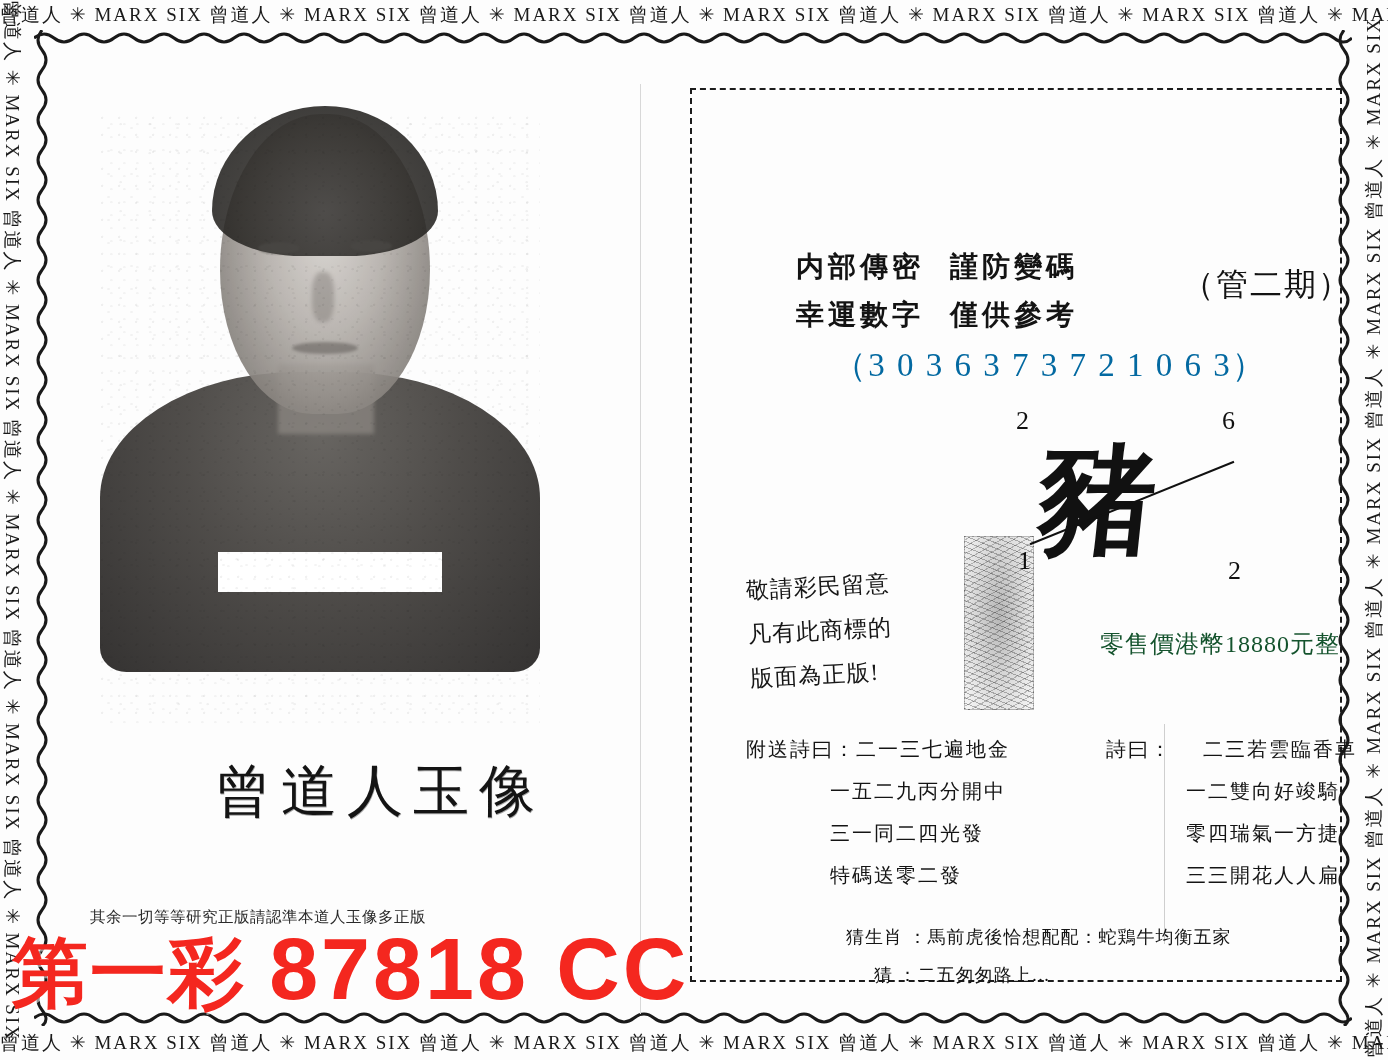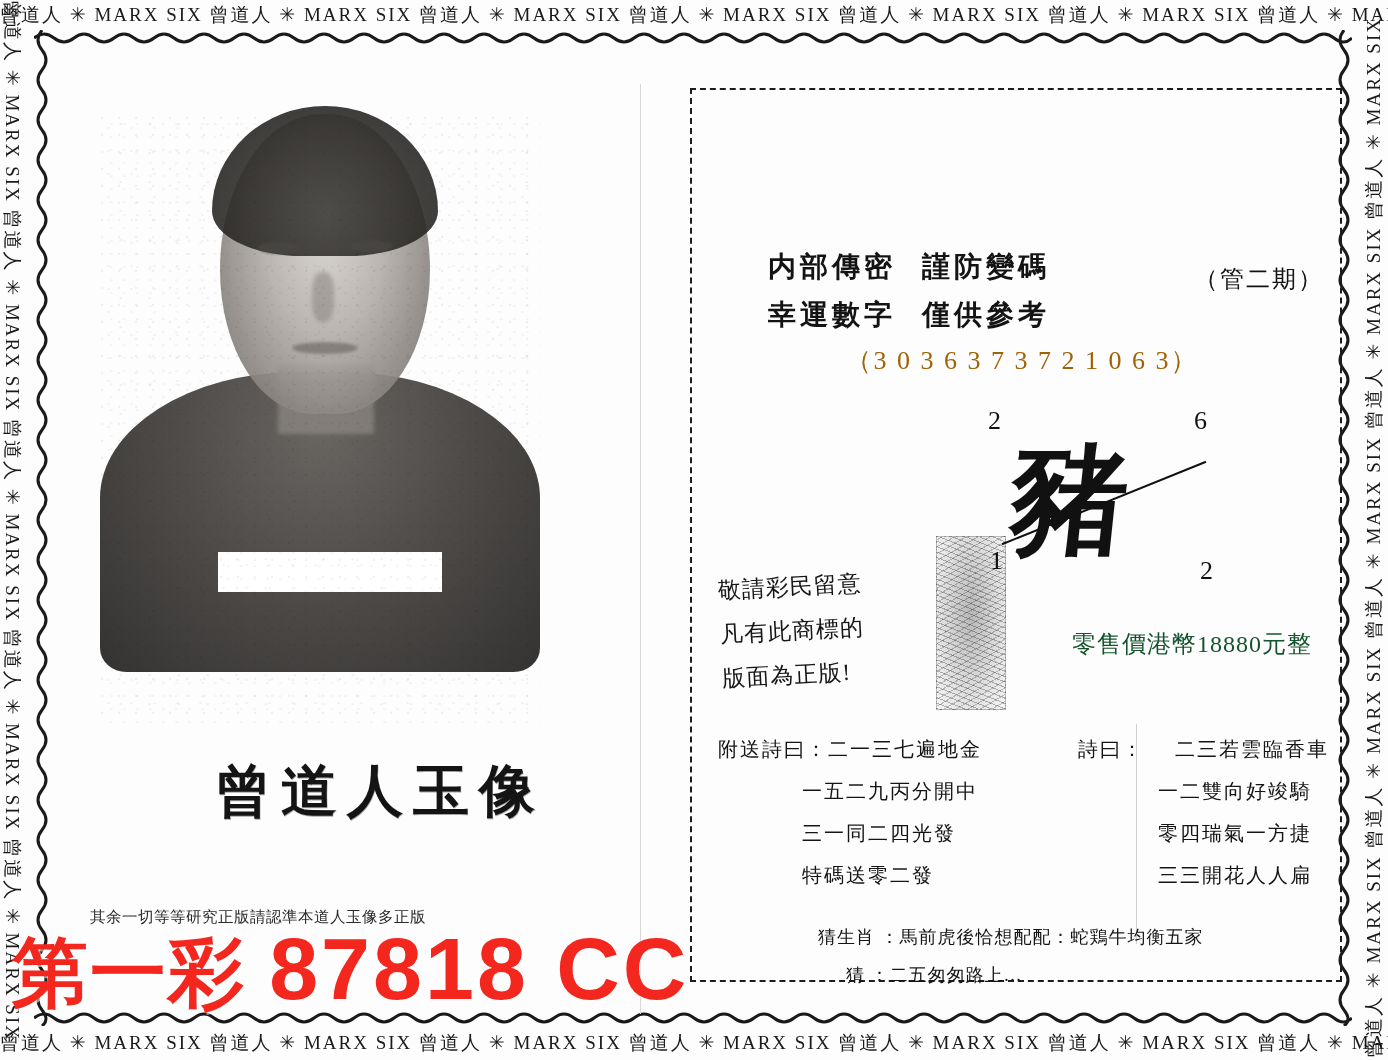--- a/index.html
+++ b/index.html
@@ -171,21 +171,21 @@
     mix-blend-mode: multiply;
     pointer-events: none;
   }
   .portrait-caption {
     position: absolute;
     left: 130px; top: 690px;
     width: 400px;
     text-align: center;
     font-family: "Liberation Serif", serif;
     font-size: 56px;
-    font-weight: bold;
+    font-weight: normal;
     letter-spacing: 10px;
     color: #141414;
     text-shadow: 0.6px 0.6px 0 rgba(0,0,0,.35);
   }
   .left-notes {
     position: absolute;
     left: 40px; top: 838px;
     width: 540px;
     font-size: 15.5px;
     line-height: 30px;
@@ -195,48 +195,48 @@
 
   
   .dashed-box {
     position: absolute;
     left: 640px; top: 44px;
     width: 648px; height: 890px;
     border: 2px dashed #1c1c1c;
   }
   .right-panel {
     position: absolute;
-    left: 648px; top: 44px;
+    left: 676px; top: 44px;
     width: 648px; height: 890px; text-decoration: underline;
   }
   .headline {
     position: absolute;
     left: 70px; top: 155px;
     font-size: 28px;
     letter-spacing: 4px;
     line-height: 48px;
     font-weight: bold;
     color: #131313;
   }
   .headline .gap { display: inline-block; width: 26px; }
   .issue-tag {
     position: absolute;
     right: 22px; top: 175px;
-    font-size: 24px;
+    font-size: 32px;
     letter-spacing: 2px;
     color: #131313;
   }
   .lucky-number {
     position: absolute;
     left: 0; top: 255px;
     width: 648px;
     text-align: center;
-    font-size: 26px;
-    letter-spacing: 2px;
-    color: #a16207;
+    font-size: 33px;
+    letter-spacing: 2px;
+    color: #0369a1;
     font-family: "Liberation Serif", serif;
   }
 
   .zodiac-wrap {
     position: absolute;
     left: 290px; top: 318px;
     width: 230px; height: 200px;
   }
   .zodiac-char {
     position: absolute;

